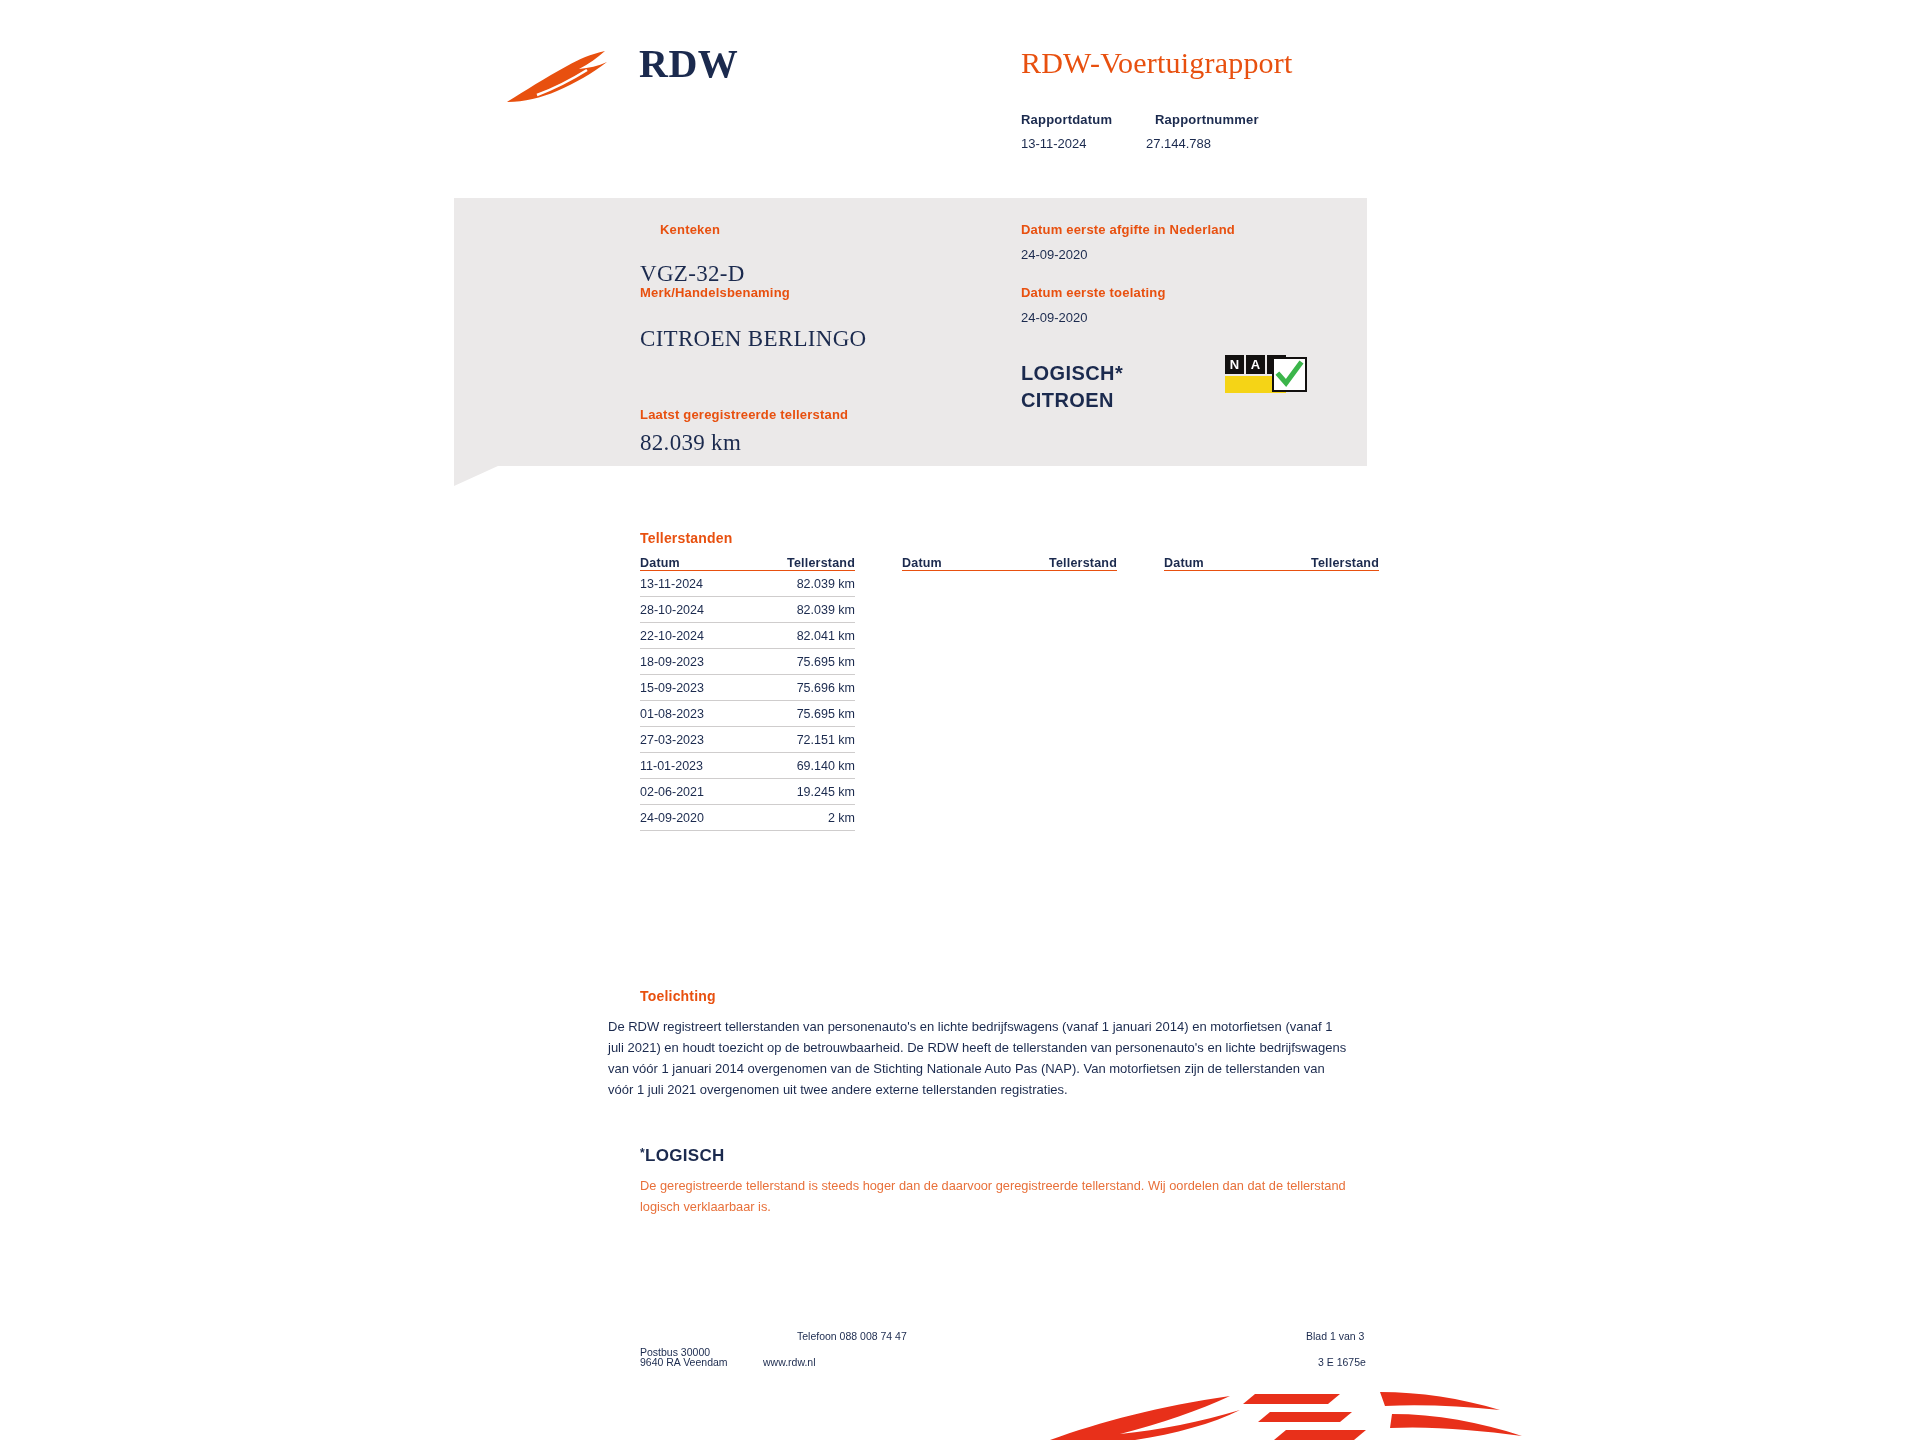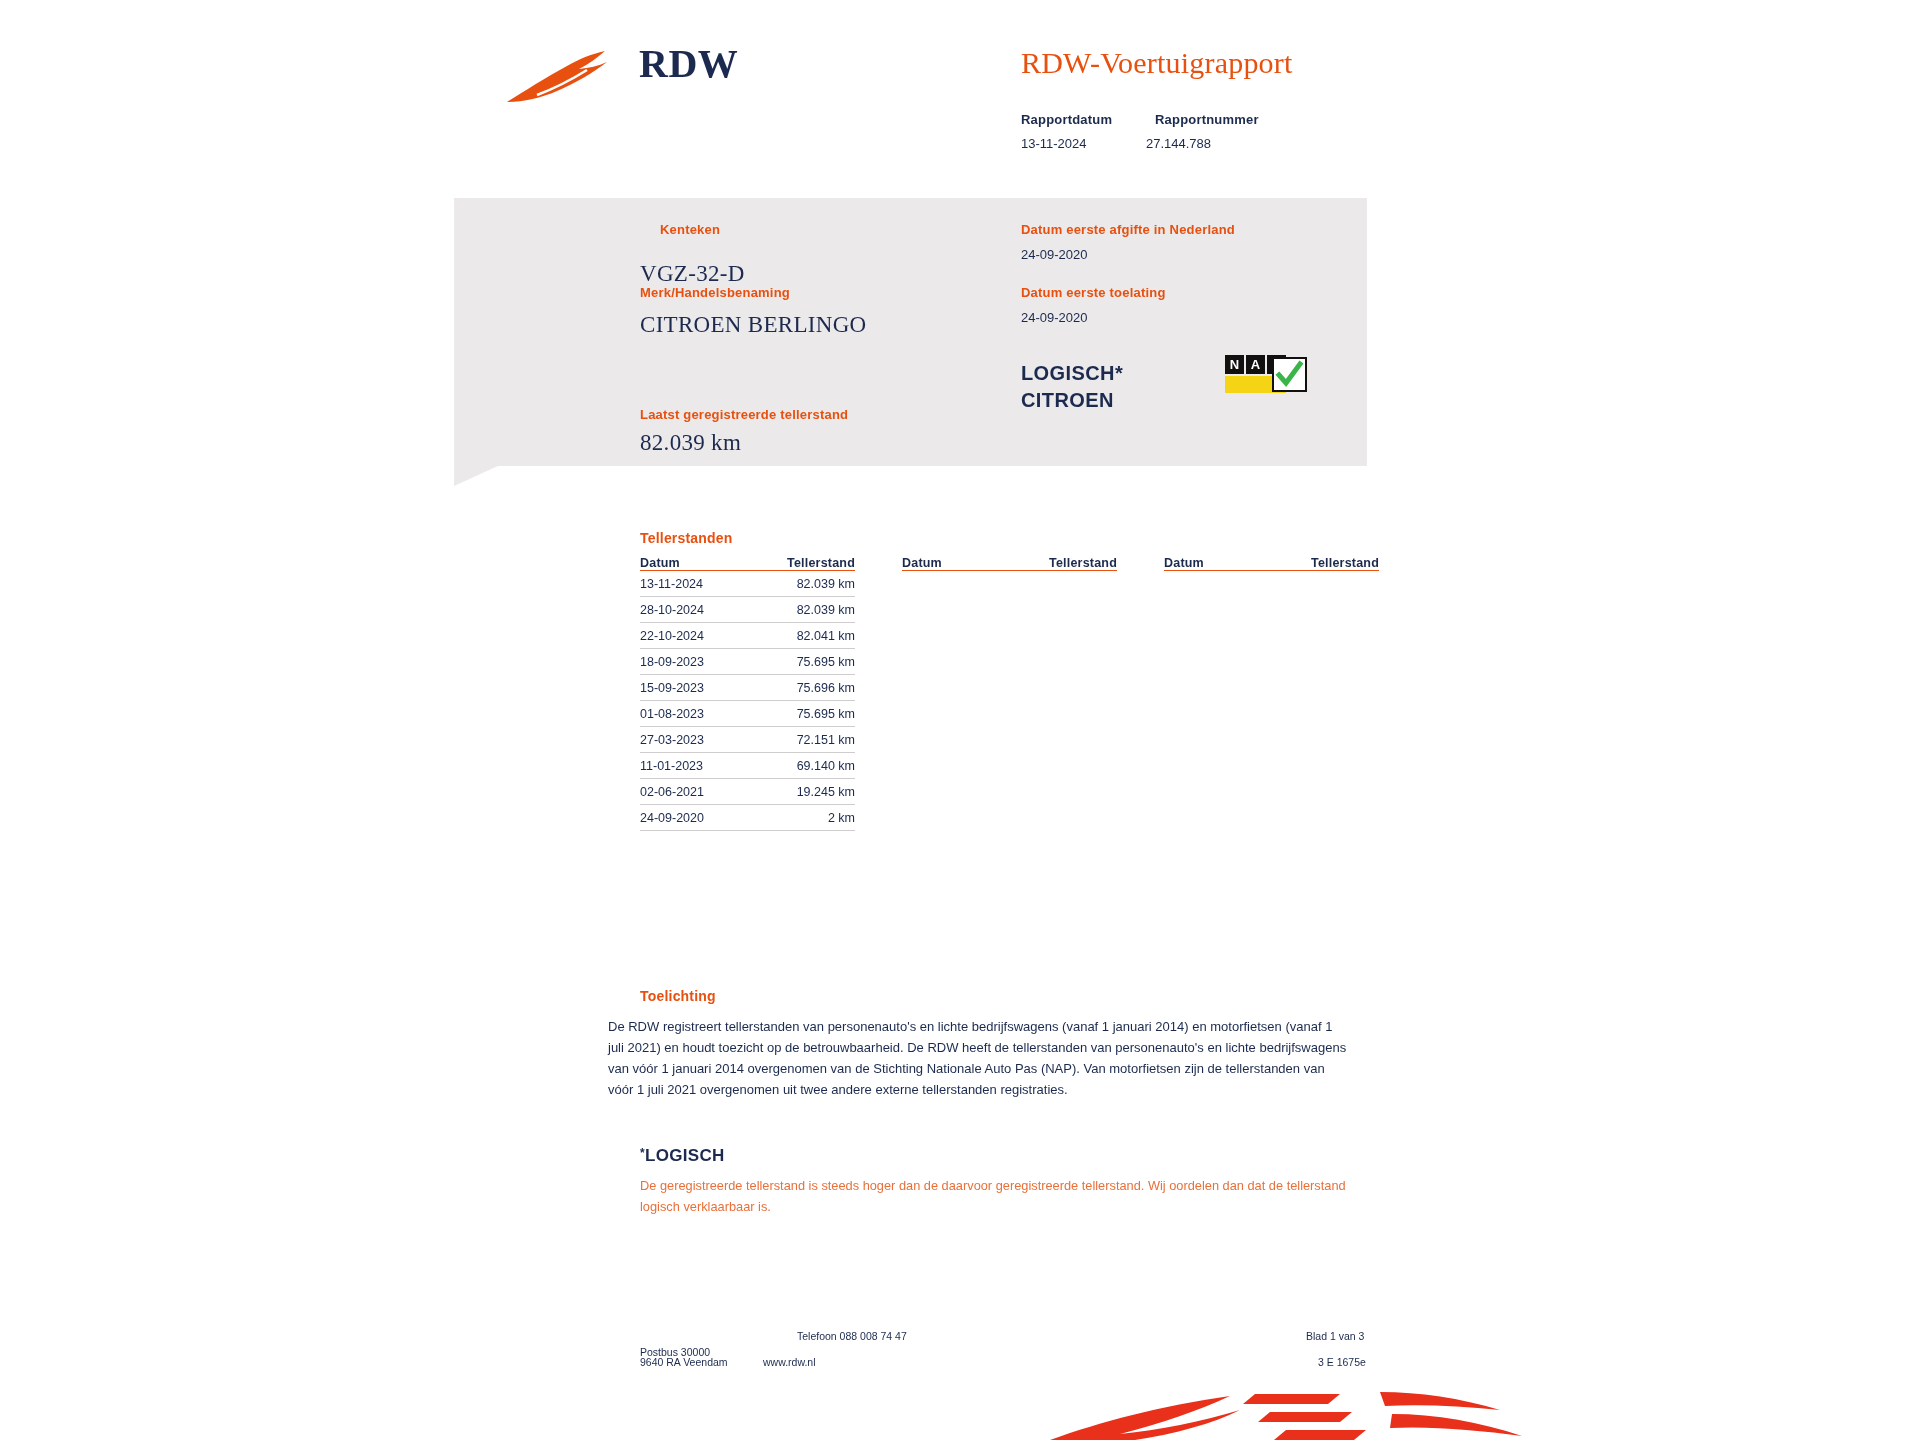--- a/index.html
+++ b/index.html
@@ -99,21 +99,21 @@
     letter-spacing: 0.3px;
   }
   .fld-value-small {
     position: absolute;
     font-size: 13px;
     color: #1b2a4e;
   }
   .lbl-kenteken  { left: 660px;  top: 222px; }
   .val-kenteken  { left: 640px;  top: 261px; }
   .lbl-merk      { left: 640px;  top: 285px; }
-  .val-merk      { left: 640px;  top: 312px; text-align: center; }
+  .val-merk      { left: 640px;  top: 326px; text-align: center; }
   .lbl-tellerstand { left: 640px; top: 407px; }
   .val-tellerstand { left: 640px; top: 430px; }
 
   .lbl-afgifte   { left: 1021px; top: 222px; }
   .val-afgifte   { left: 1021px; top: 247px; }
   .lbl-toelating { left: 1021px; top: 285px; }
   .val-toelating { left: 1021px; top: 310px; }
 
   .oordeel {
     position: absolute;

